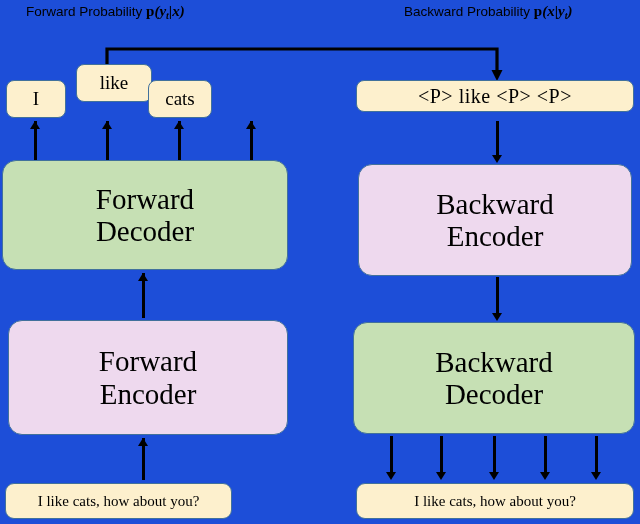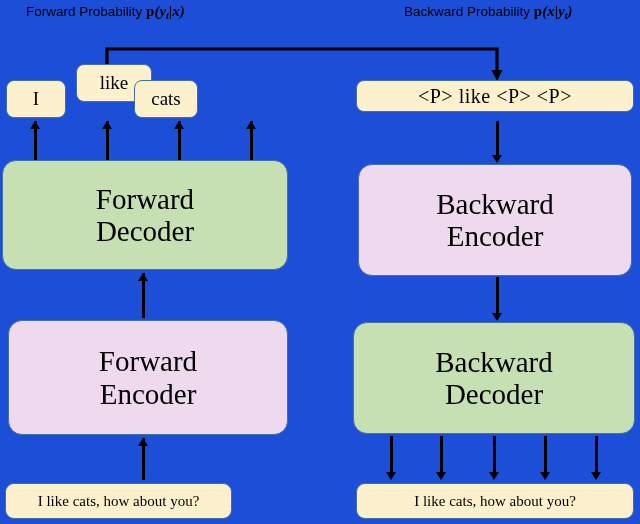--- a/index.html
+++ b/index.html
@@ -131,21 +131,21 @@
     <polyline points="107,40 107,9 497,9 497,30" fill="none" stroke="#000000" stroke-width="3.2" stroke-linecap="butt" stroke-linejoin="miter"></polyline>
     <polygon points="491.5,30 502.5,30 497,41" fill="#000000"></polygon>
   </svg>
 
   <div class="box yellow word-box" style="left:6px; top:80px; width:60px; height:38px;">
     <span>I</span>
   </div>
   <div class="box yellow word-box" style="left:76px; top:64px; width:76px; height:38px;">
     <span>like</span>
   </div>
-  <div class="box yellow word-box" style="left:134px; top:80px; width:64px; height:38px;">
+  <div class="box yellow word-box" style="left:148px; top:80px; width:64px; height:38px;">
     <span>cats</span>
   </div>
 
   <div class="arrow up" style="left:34px; top:121px; width:4px; height:39px;">
     <div class="shaft" style="height:39px;"></div>
     <div class="head"></div>
   </div>
   <div class="arrow up" style="left:106px; top:121px; width:4px; height:39px;">
     <div class="shaft" style="height:39px;"></div>
     <div class="head"></div>

